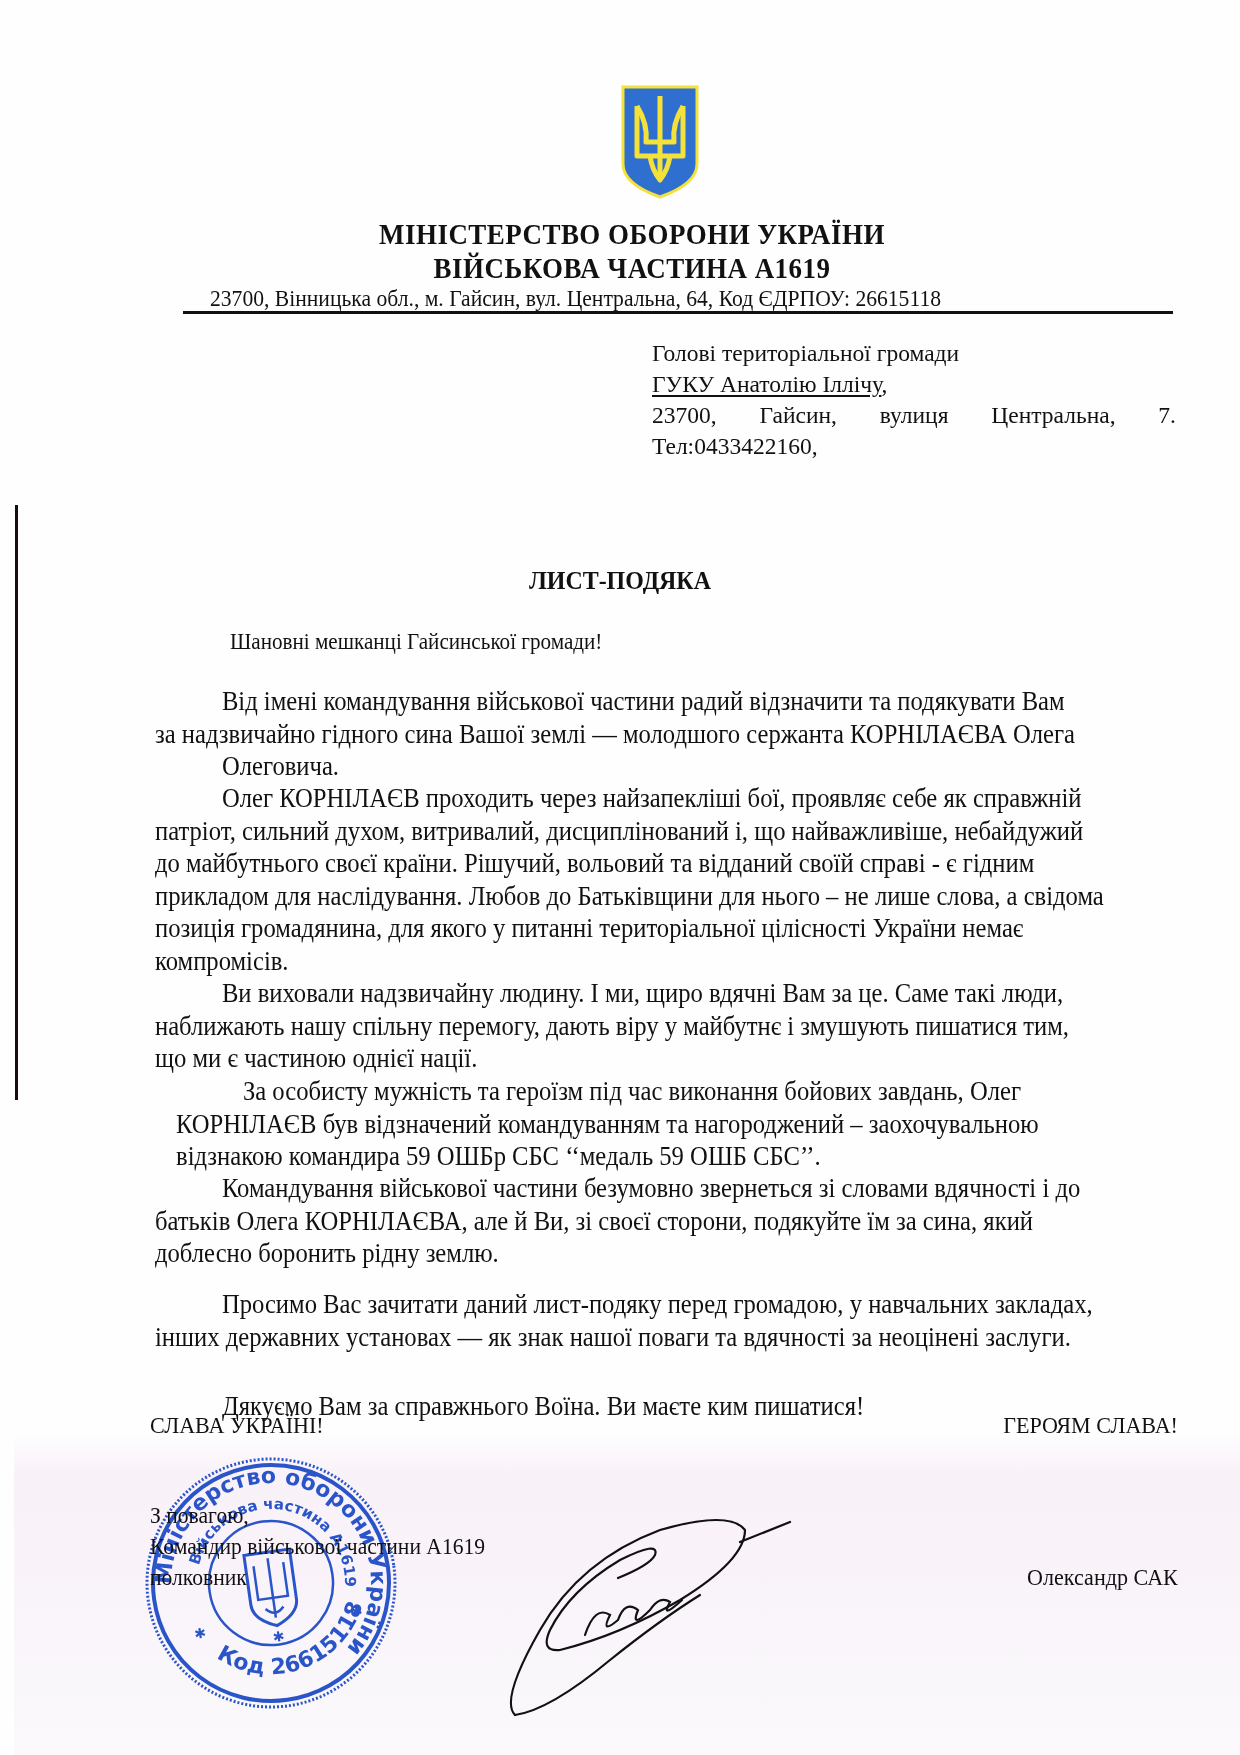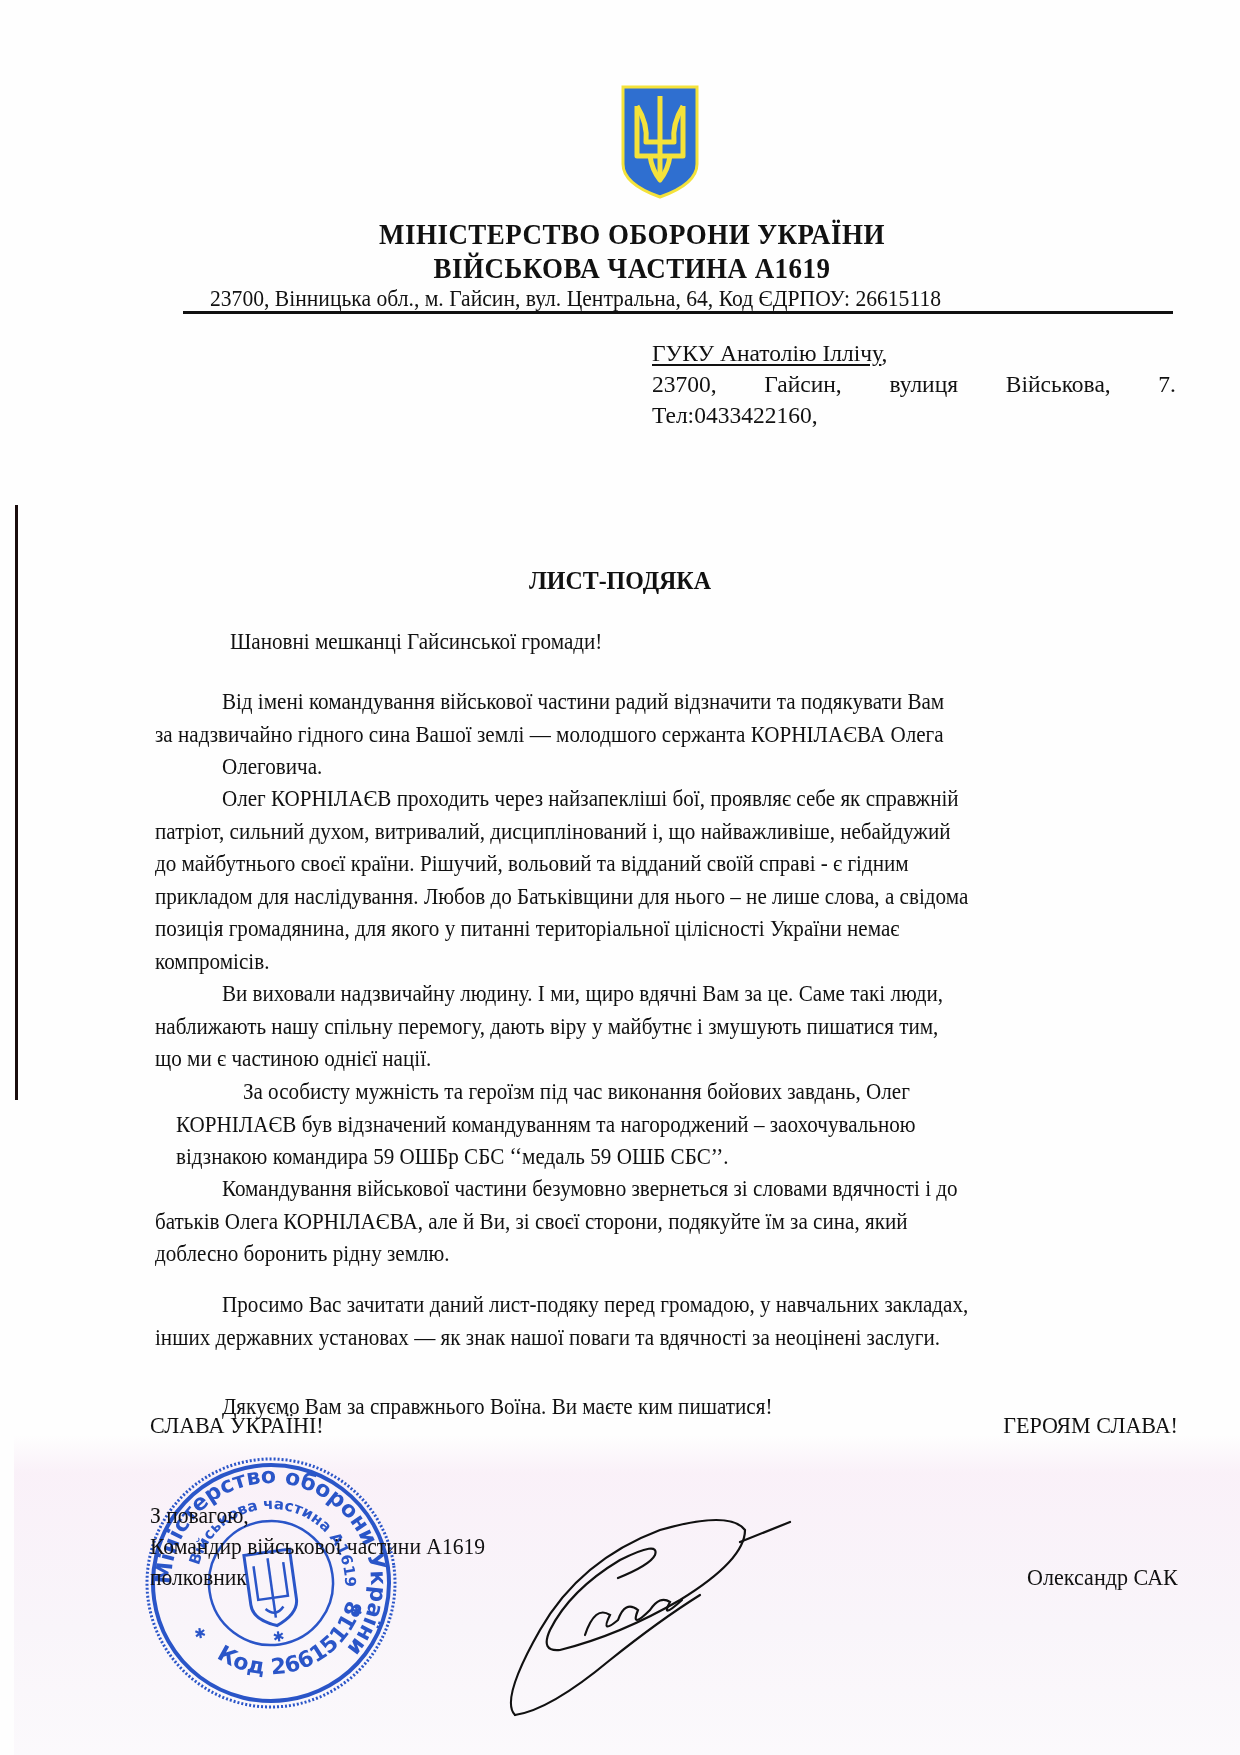--- a/index.html
+++ b/index.html
@@ -38,21 +38,21 @@
     position:absolute; left:652px; top:338px; width:524px; font-size:23.5px; line-height:31px;
   }
   .recipient div { white-space:nowrap; }
   .recipient .underl { text-decoration:underline; text-underline-offset:3px; }
   .recipient .just { display:flex; justify-content:space-between; }
   .title {
     position:absolute; left:0; width:1240px; top:566px; text-align:center;
     font-weight:bold; font-size:26px; transform:scaleX(0.92);
   }
   .para {
-    position:absolute; left:155px; width:1020px; font-size:24px; line-height:32.5px;
+    position:absolute; left:155px; width:1020px; font-size:28px; line-height:32.5px;
     text-align:justify;
   }
   .para .ln { display:block; white-space:nowrap; transform:scaleX(0.88); transform-origin:left top; }
   .para .ind { padding-left:76px; }
   .salute {
     position:absolute; left:230px; top:628px; font-size:24px; white-space:nowrap;
     transform:scaleX(0.88); transform-origin:left top;
   }
   .slogan-left { position:absolute; left:150px; top:1412px; font-size:24px; transform:scaleX(0.92); transform-origin:left top; }
   .slogan-right { position:absolute; right:62px; top:1412px; font-size:24px; transform:scaleX(0.92); transform-origin:right top; }
@@ -84,26 +84,27 @@
     <path d="M30 72 Q32 86 40 96 Q48 86 50 72"></path>
   </g>
 </svg>
 
 <div class="hdr hdr1">МІНІСТЕРСТВО ОБОРОНИ УКРАЇНИ</div>
 <div class="hdr hdr2">ВІЙСЬКОВА ЧАСТИНА А1619</div>
 <div class="addrline">23700, Вінницька обл., м. Гайсин, вул. Центральна, 64, Код ЄДРПОУ: 26615118</div>
 <div class="rule"></div>
 
 <div class="recipient">
+  <div>Голові територіальної громади</div>
   <div><span class="underl">ГУКУ Анатолію Іллічу</span><span>,</span></div>
   <div class="just">
     <span>23700,</span>
     <span>Гайсин,</span>
     <span>вулиця</span>
-    <span>Військова,</span>
+    <span>Центральна,</span>
     <span>7.</span>
   </div>
   <div>Тел:0433422160,</div>
 </div>
 
 <div class="title">ЛИСТ-ПОДЯКА</div>
 
 <div class="salute">Шановні мешканці Гайсинської громади!</div>
 
 <div class="para" style="top:685px;">

